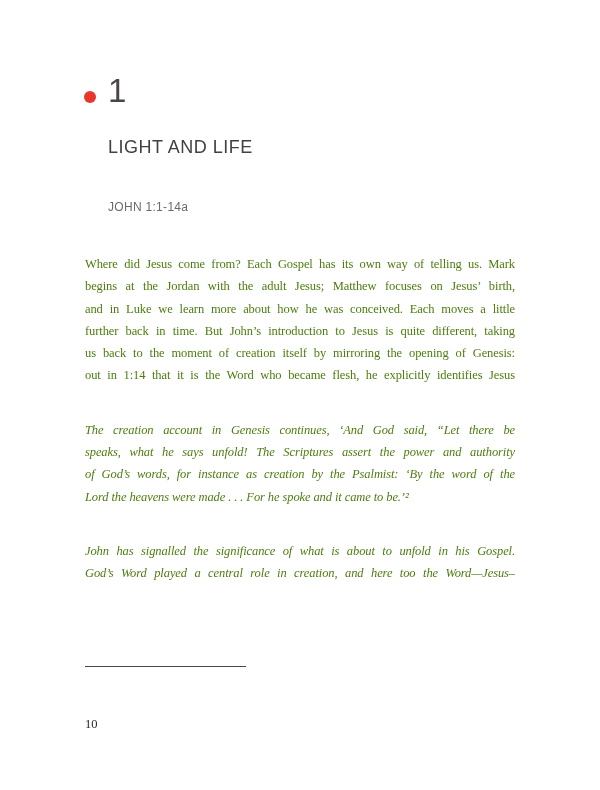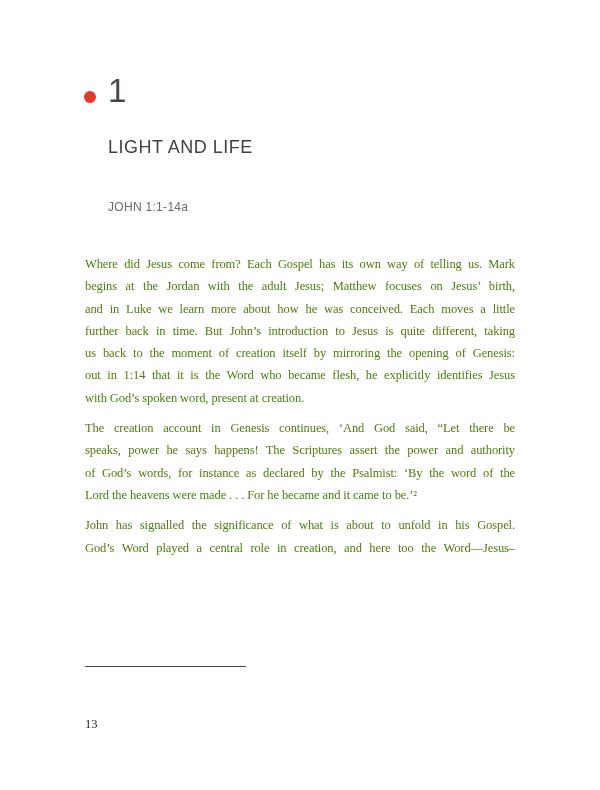--- a/index.html
+++ b/index.html
@@ -63,21 +63,21 @@
   .body-text {
     position: absolute;
     left: 85px;
     top: 253px;
     width: 430px;
     font-size: 12.5px;
     line-height: 22.3px;
     letter-spacing: -0.1px;
     color: #4d7c0f;
   }
-  .paragraph + .paragraph { margin-top: 8px; }
+  .paragraph + .paragraph { margin-top: 32px; font-style: italic; }
   .line {
     height: 22.3px;
     overflow: hidden;
     text-align: justify;
     text-align-last: justify;
   }
   .line.line-left {
     text-align: left;
     text-align-last: left;
   }
@@ -125,32 +125,31 @@
   <div class="scripture-ref">JOHN 1:1-14a</div>
 
   <div class="body-text">
       <div class="paragraph">
         <div class="line">Where did Jesus come from? Each Gospel has its own way of telling us. Mark</div>
         <div class="line">begins at the Jordan with the adult Jesus; Matthew focuses on Jesus’ birth,</div>
         <div class="line">and in Luke we learn more about how he was conceived. Each moves a little</div>
         <div class="line">further back in time. But John’s introduction to Jesus is quite different, taking</div>
         <div class="line">us back to the moment of creation itself by mirroring the opening of Genesis:</div>
         <div class="line">out in 1:14 that it is the Word who became flesh, he explicitly identifies Jesus</div>
-        <div class="line line-left">with God’s spoken word, present at creation.</div>
       </div>
       <div class="paragraph">
         <div class="line">The creation account in Genesis continues, ‘And God said, “Let there be</div>
-        <div class="line">speaks, power he says happens! The Scriptures assert the power and authority</div>
-        <div class="line">of God’s words, for instance as declared by the Psalmist: ‘By the word of the</div>
-        <div class="line line-left">Lord the heavens were made . . . For he became and it came to be.’²</div>
+        <div class="line">speaks, what he says unfold! The Scriptures assert the power and authority</div>
+        <div class="line">of God’s words, for instance as creation by the Psalmist: ‘By the word of the</div>
+        <div class="line line-left">Lord the heavens were made . . . For he spoke and it came to be.’²</div>
       </div>
       <div class="paragraph">
         <div class="line">John has signalled the significance of what is about to unfold in his Gospel.</div>
         <div class="line">God’s Word played a central role in creation, and here too the Word—Jesus–</div>
       </div>
     </div>
 
   <div class="footnote-rule"></div>
 
 
-  <div class="page-number">13</div>
+  <div class="page-number">10</div>
 
 </div>
 
 </body></html>

